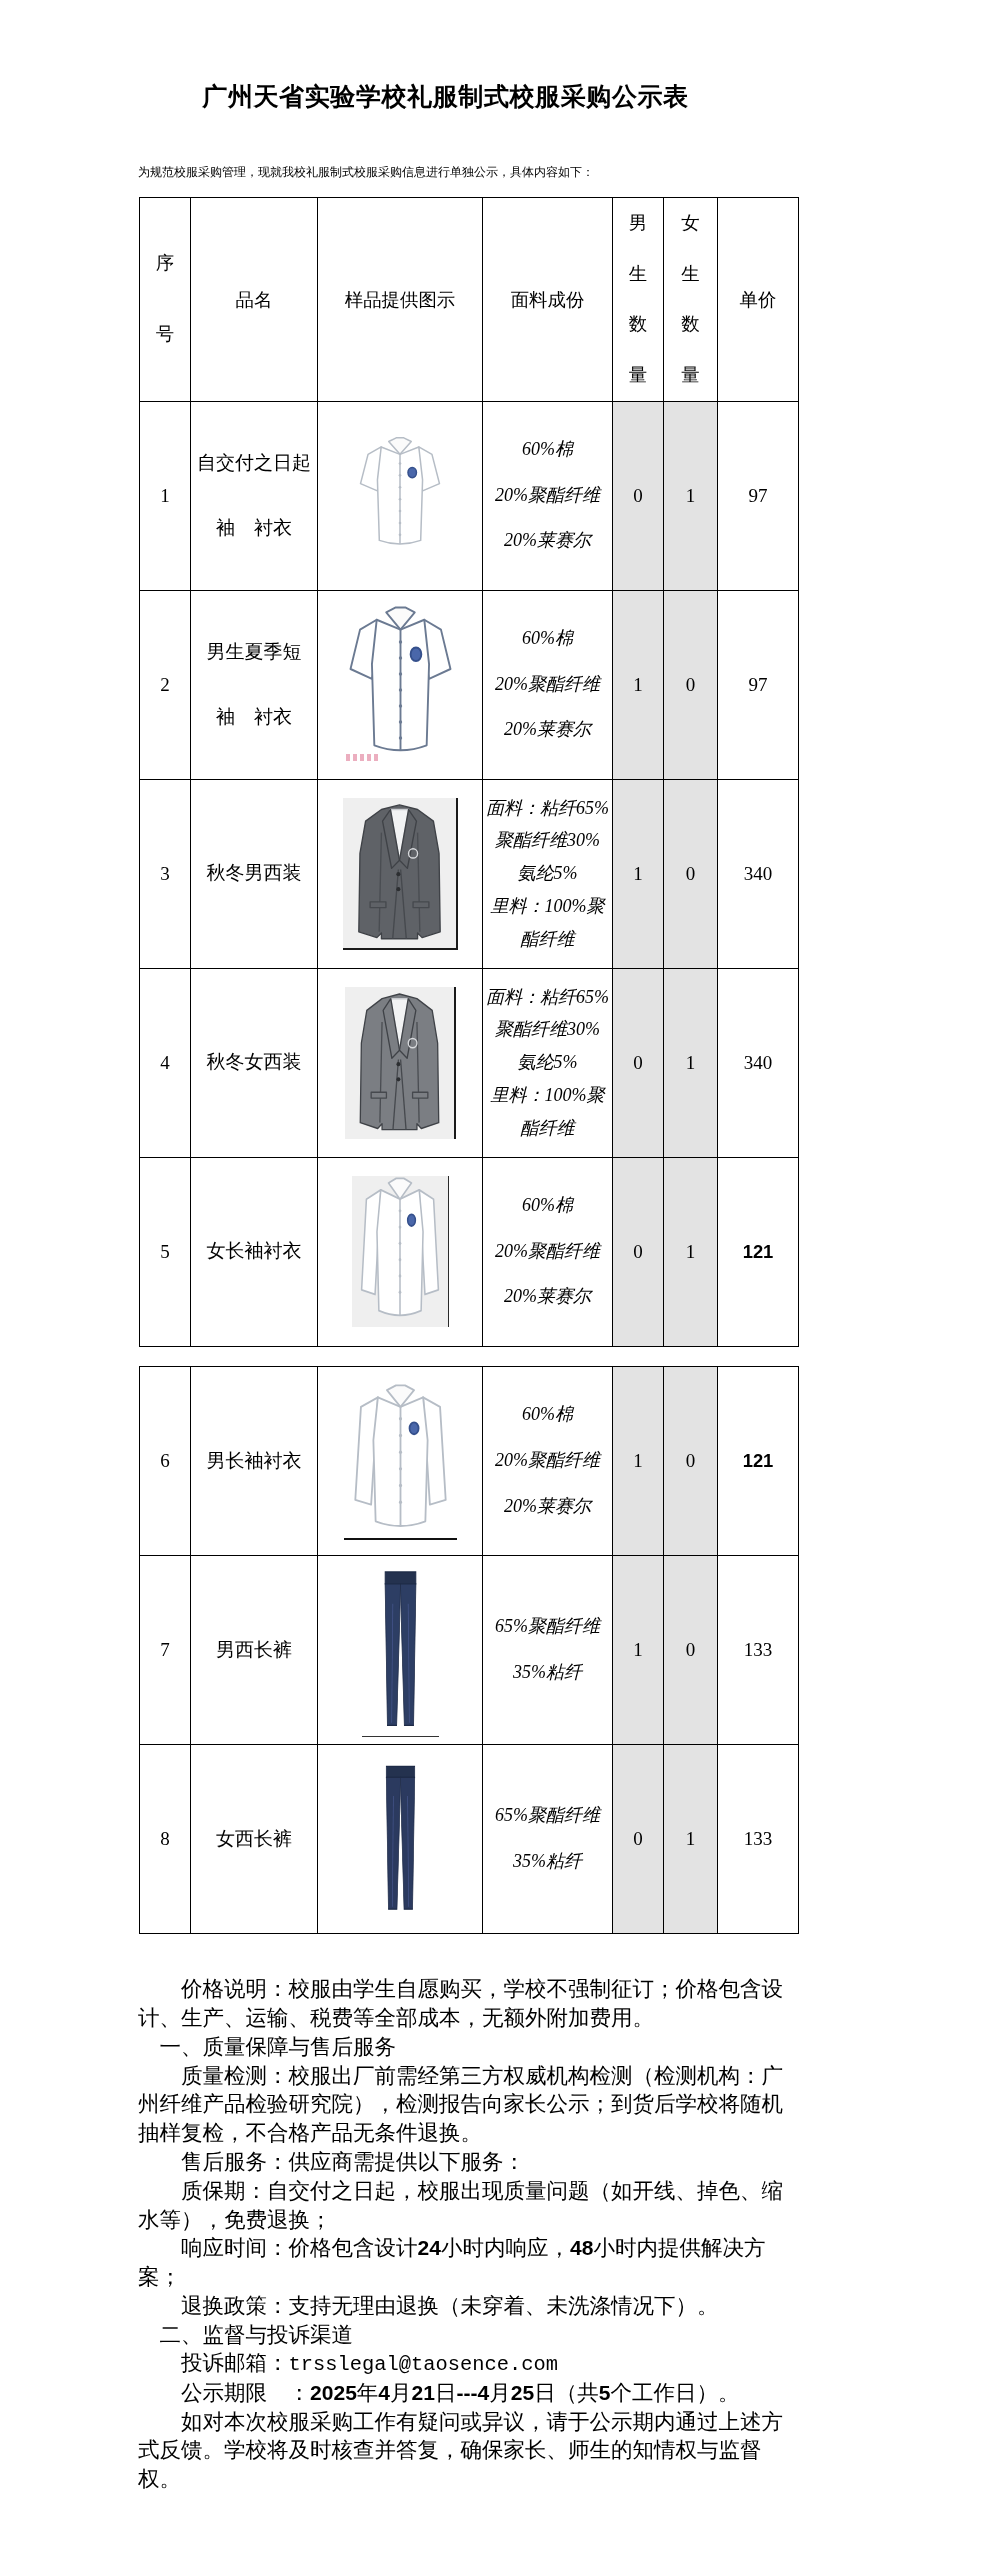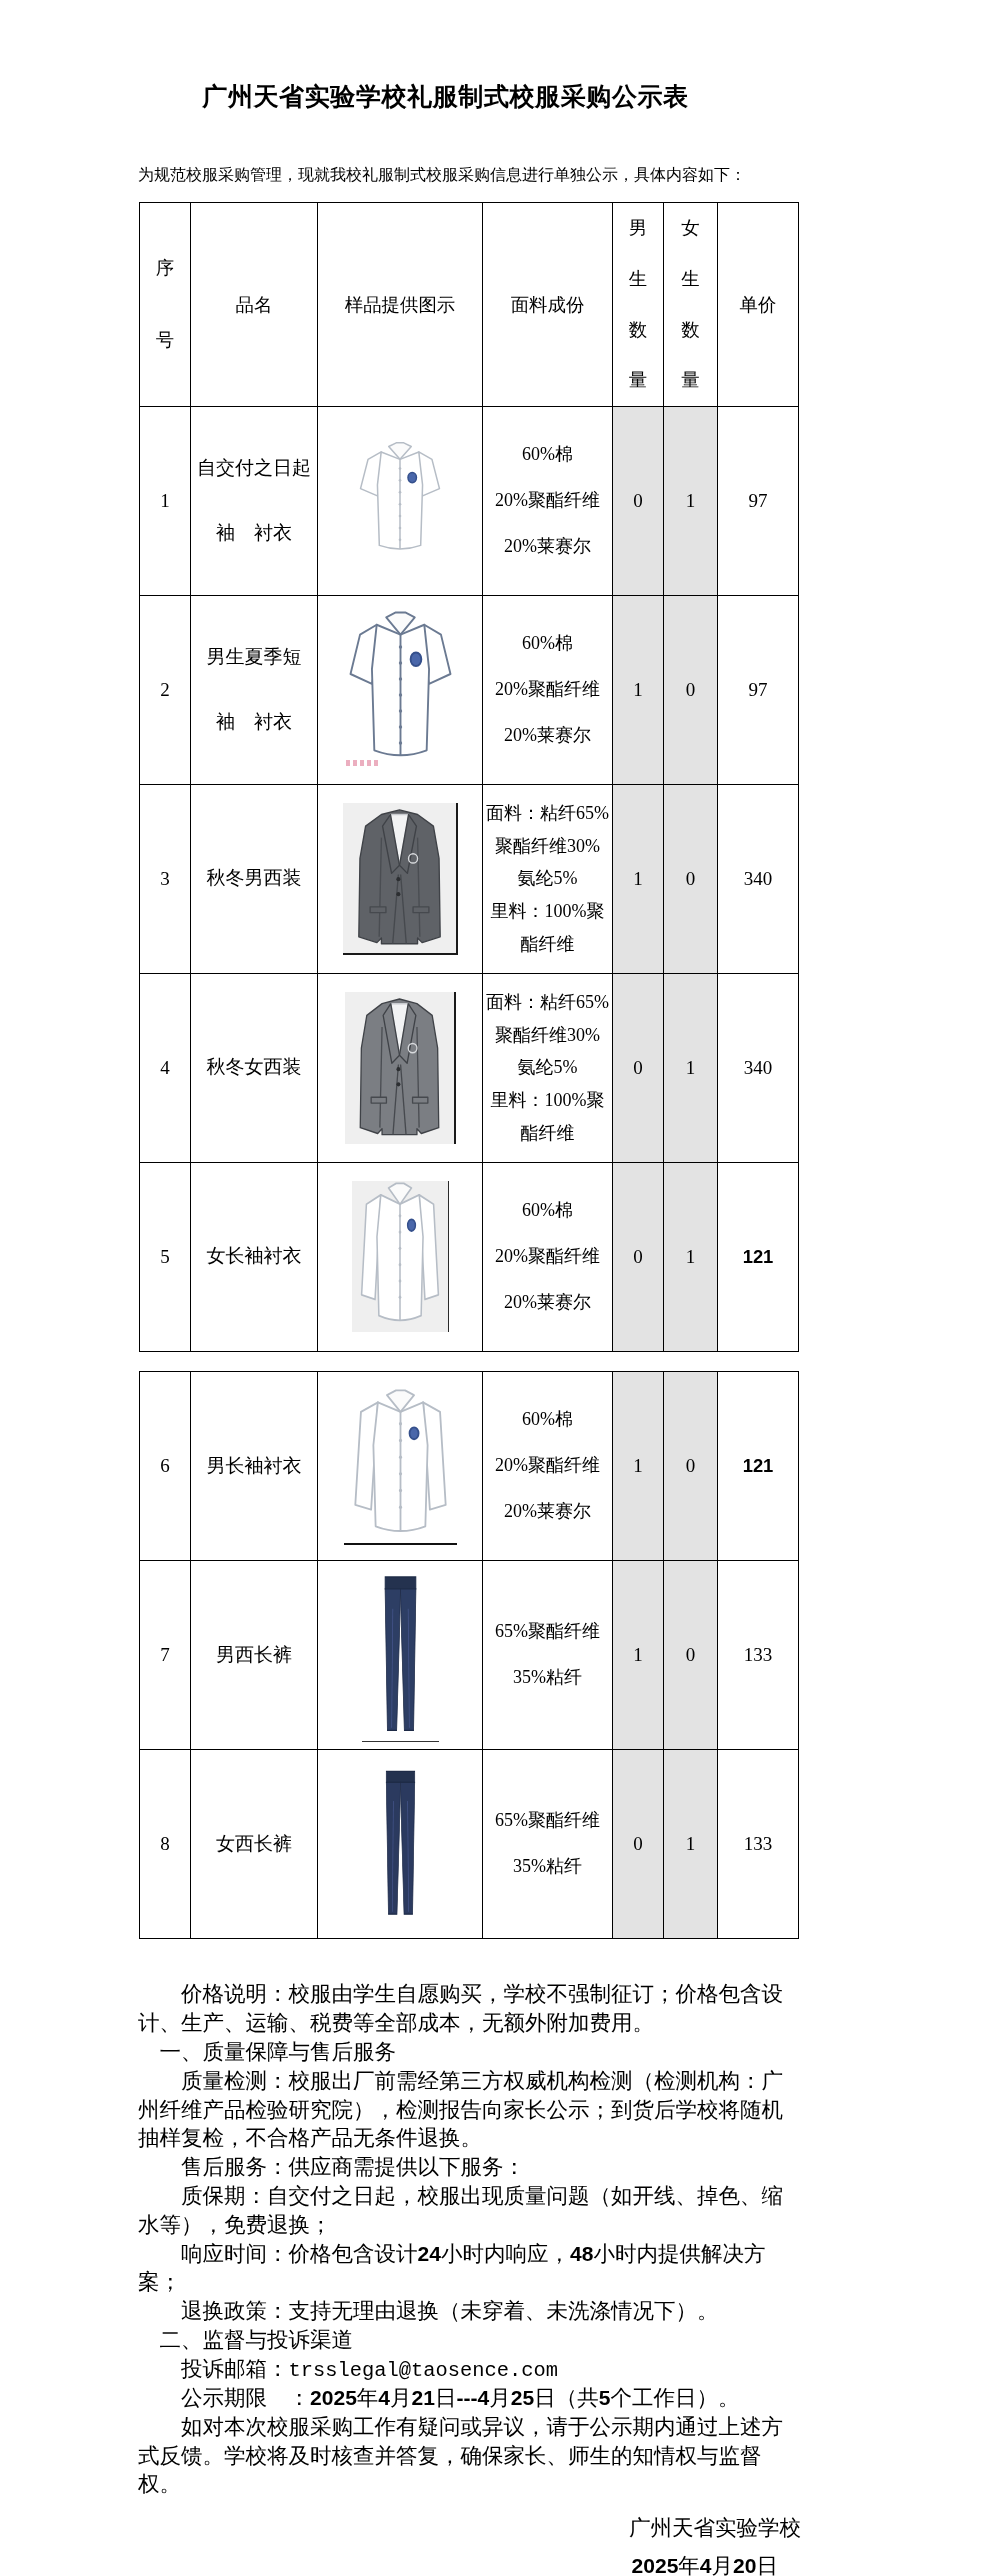--- a/index.html
+++ b/index.html
@@ -16,21 +16,21 @@
   .doc-title{
     margin:0;
     padding-top:80px;
     text-align:center;
     font-size:25px;
     font-weight:bold;
     letter-spacing:0.6px;
   }
   .intro{
     margin:52px 45px 0 138px;
-    font-size:16px;
+    font-size:12px;
     line-height:1.3;
   }
   
   table.sheet{
     border-collapse:collapse;
     table-layout:fixed;
     margin-left:139px;
   }
   #table1{margin-top:16.5px;}
   #table2{margin-top:19.6px;}
@@ -58,20 +58,21 @@
   .v-q{line-height:2.75;}
   .cell-no{font-size:19px;}
   .cell-name{
     font-size:19px;
     line-height:3.4;
     white-space:pre-line;
   }
   .cell-fabric{
     font-size:18px;
     white-space:pre-line;
+    font-style:italic;
   }
   .fab-loose{line-height:2.55;}
   .fab-tight{line-height:1.82;}
   .cell-num{font-size:19px;}
   .qty{background:#e3e3e3;}
   .cell-price{font-size:19px;}
   .cell-price.bold{font-weight:bold;font-family:"Liberation Sans","DejaVu Sans",sans-serif;font-size:18.4px;}
   
   .img-box{
     position:relative;
@@ -394,19 +395,15 @@
     <p class="ind2">售后服务：供应商需提供以下服务：</p>
     <p class="ind2">质保期：自交付之日起，校服出现质量问题（如开线、掉色、缩水等），免费退换；</p>
     <p class="ind2"><span>响应时间：价格包含设计</span><span class="seg-num">24</span><span>小时内响应，</span><span class="seg-num">48</span><span>小时内提供解决方案；</span></p>
     <p class="ind2">退换政策：支持无理由退换（未穿着、未洗涤情况下）。</p>
     <p class="ind1">二、监督与投诉渠道</p>
     <p class="ind2"><span>投诉邮箱：</span><span class="seg-mono">trsslegal@taosence.com</span></p>
     <p class="ind2 gap-top"><span>公示期限　：</span><span class="seg-num">2025</span><span>年</span><span class="seg-num">4</span><span>月</span><span class="seg-num">21</span><span>日</span><span class="seg-num">---</span><span class="seg-num">4</span><span>月</span><span class="seg-num">25</span><span>日（共</span><span class="seg-num">5</span><span>个工作日）。</span></p>
     <p class="ind2">如对本次校服采购工作有疑问或异议，请于公示期内通过上述方式反馈。学校将及时核查并答复，确保家长、师生的知情权与监督权。</p>
   </div>
 
-  <div class="sign">
-    <p class="school-line">广州天省实验学校</p>
-    <p class="date-line"><span class="seg-num">2025</span><span>年</span><span class="seg-num">4</span><span>月</span><span class="seg-num">20</span><span>日</span></p>
-  </div>
 
 </div>
 
 
 </body></html>

